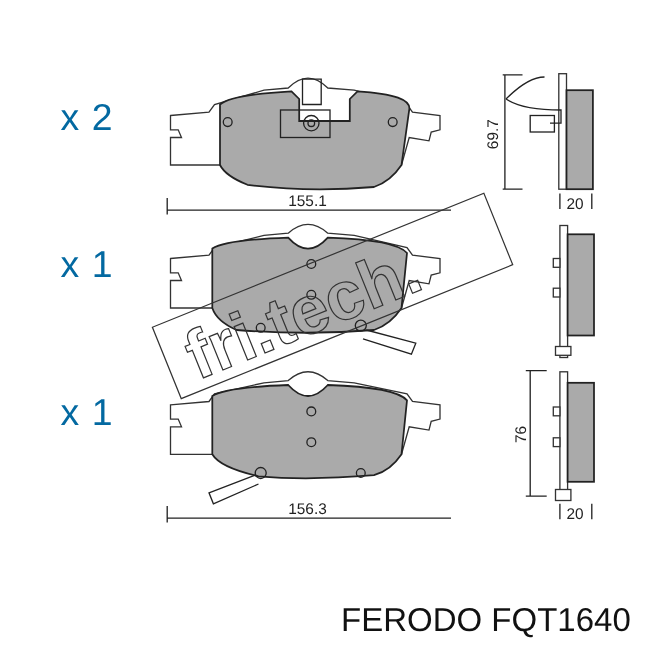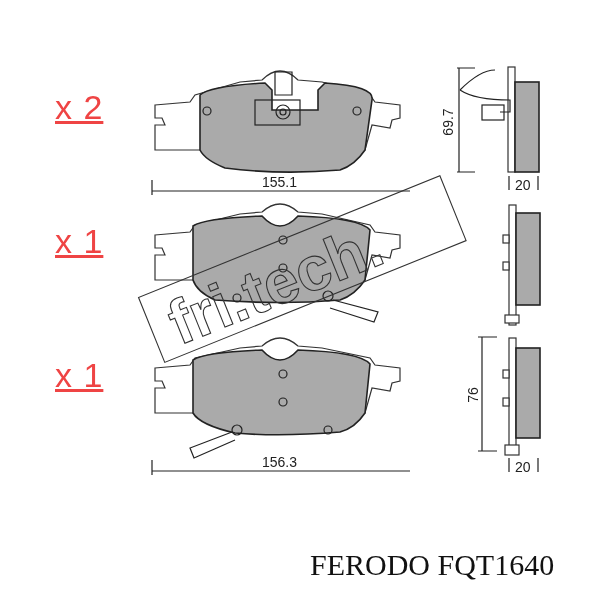--- a/index.html
+++ b/index.html
@@ -1,18 +1,18 @@
 <!DOCTYPE html>
 <html><head>
   <meta charset="utf-8">
   <style>
     html, body { margin: 0; padding: 0; background: #ffffff; }
     body { width: 600px; height: 600px; position: relative; overflow: hidden; font-family: "Liberation Sans", sans-serif; }
-    .qty { position: absolute; left: 55px; font-size: 34px; color: #ef4444; letter-spacing: 1px; text-decoration: underline; }
-    .caption { position: absolute; left: 310px; top: 548px; font-size: 30px; color: #111; font-family: Liberation Serif, serif; }
+    .qty { position: absolute; left: 55px; font-size: 34px; color: #0369a1; letter-spacing: 1px; }
+    .caption { position: absolute; left: 310px; top: 548px; font-size: 30px; color: #111; }
     svg { position: absolute; left: 0; top: 0; }
     .dim { font-family: "Liberation Sans", sans-serif; font-size: 14px; fill: #222; }
     .pad { fill: #aaaaaa; stroke: #222; stroke-width: 1.6; }
     .plate { fill: #ffffff; stroke: #333; stroke-width: 1.2; }
     .line { stroke: #222; stroke-width: 1.2; fill: none; }
     .wm { fill: none; stroke: #333; stroke-width: 1.1; }
   </style>
 </head>
 <body>
 

